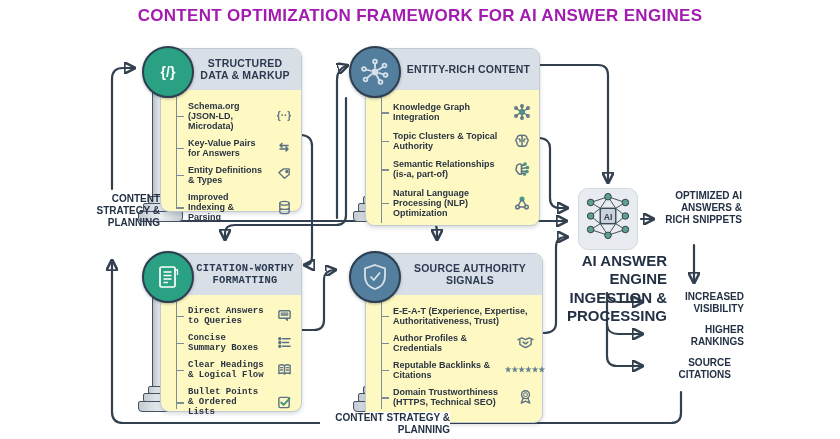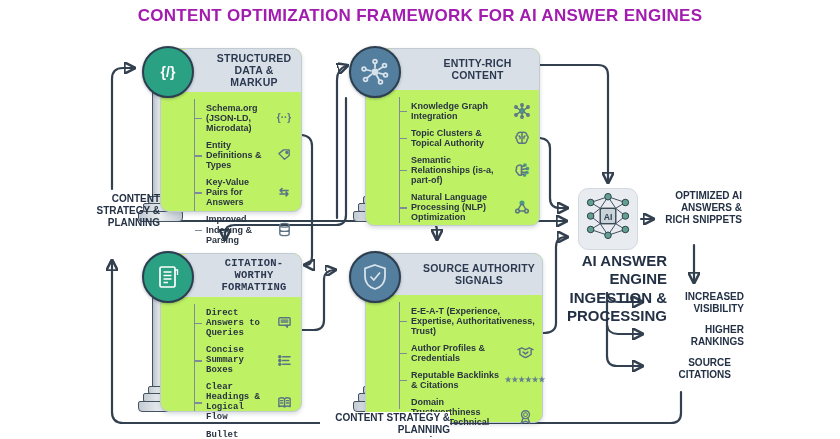--- a/index.html
+++ b/index.html
@@ -15,22 +15,22 @@
   #wires path { stroke:#33404f; stroke-width:2.2; fill:none; stroke-linecap:round; }
 
   
   .pillar { position:absolute; z-index:2; }
   .shaft { position:absolute; border:1.5px solid #46525f; border-radius:2px;
            background:linear-gradient(90deg,#b6bfc8,#eef1f3 45%,#b6bfc8); }
   .pbase { position:absolute; border:1.5px solid #46525f; border-radius:2px;
            background:linear-gradient(90deg,#c3cbd3,#e9edf0 50%,#c3cbd3); }
 
   
-  .fbox { position:absolute; z-index:3; background:#bef264; border:1.5px solid #c2cbd3;
-          border-radius:9px; box-shadow:0 2px 4px rgba(40,55,70,.18);padding-left:18px; }
+  .fbox { position:absolute; z-index:3; background:#fef9c3; border:1.5px solid #c2cbd3;
+          border-radius:9px; box-shadow:0 2px 4px rgba(40,55,70,.18); }
   .fbox .hdr { background:#d9dfe6; border-radius:8px 8px 0 0; min-height:41px;
                display:flex; align-items:center; justify-content:center;
                font-weight:bold; color:#2b3950; text-align:center; line-height:1.12;
                font-size:10.5px; letter-spacing:.2px; padding:4px 6px 4px 34px; }
   .rows { margin:7px 4px 4px 15px; border-left:1.5px solid #7e8c9a; padding-left:11px;
           display:flex; flex-direction:column; justify-content:space-evenly; }
   .row { position:relative; display:flex; align-items:center; gap:6px;
          font-size:9px; font-weight:bold; color:#2a3442; line-height:1.12;
          padding:3.5px 2px 3.5px 0; }
   .row::before { content:""; position:absolute; left:-11px; top:50%; width:7px; height:1.5px;
@@ -119,31 +119,31 @@
   </div>
 
   <div class="fbox" style="left:160px; top:48px; width:142px; height:164px;">
     <div class="hdr">STRUCTURED DATA &amp; MARKUP</div>
     <div class="rows" style="height:112px;">
       <div class="row">
         <span class="txt">Schema.org (JSON-LD, Microdata)</span>
         <span class="ic" style="font-size:10px; font-weight:bold;">{··}</span>
       </div>
       <div class="row">
+        <span class="txt">Key-Value Pairs for Answers</span>
+        <span class="ic" style="font-size:12px;">⇆</span>
+      </div>
+      <div class="row">
         <span class="txt">Entity Definitions &amp; Types</span>
         <span class="ic">
           <svg class="mini" width="15" height="15" viewBox="0 0 16 16">
               <path d="M2 6 L7 2 H13 V8 L8 12 Z"></path>
               <circle cx="10.5" cy="4.8" r="1" fill="#5d7384"></circle>
             </svg>
         </span>
-      </div>
-      <div class="row">
-        <span class="txt">Key-Value Pairs for Answers</span>
-        <span class="ic" style="font-size:12px;">⇆</span>
       </div>
       <div class="row">
         <span class="txt">Improved Indexing &amp; Parsing</span>
         <span class="ic">
           <svg class="mini" width="15" height="15" viewBox="0 0 16 16">
               <ellipse cx="8" cy="3.5" rx="5" ry="2"></ellipse>
               <path d="M3 3.5 V12.5 C3 13.6 5.2 14.5 8 14.5 C10.8 14.5 13 13.6 13 12.5 V3.5 M3 8 C3 9.1 5.2 10 8 10 C10.8 10 13 9.1 13 8"></path>
             </svg>
         </span>
       </div>

